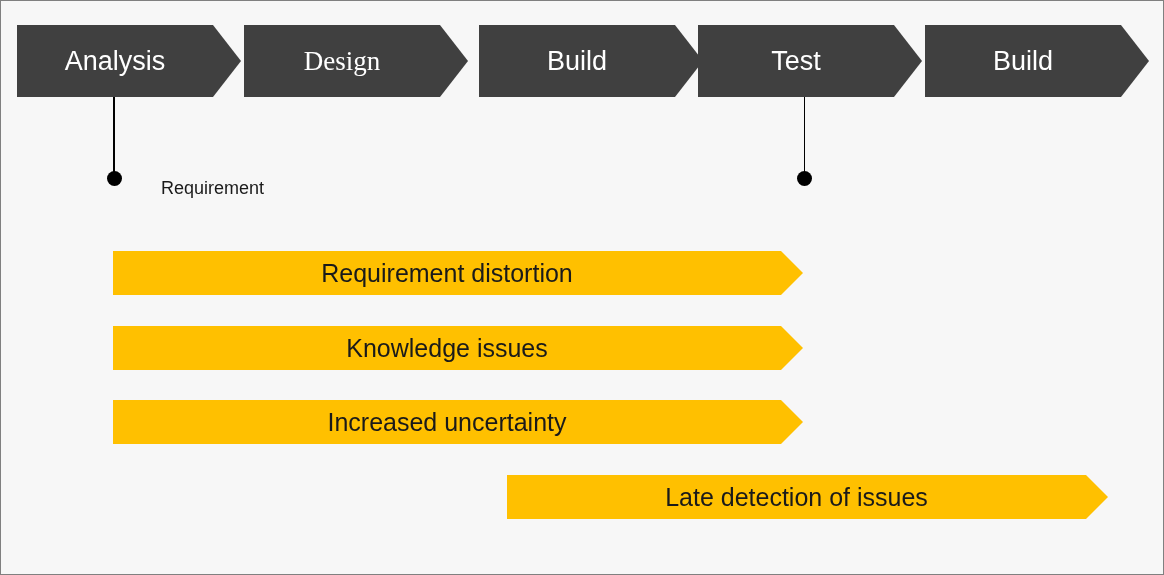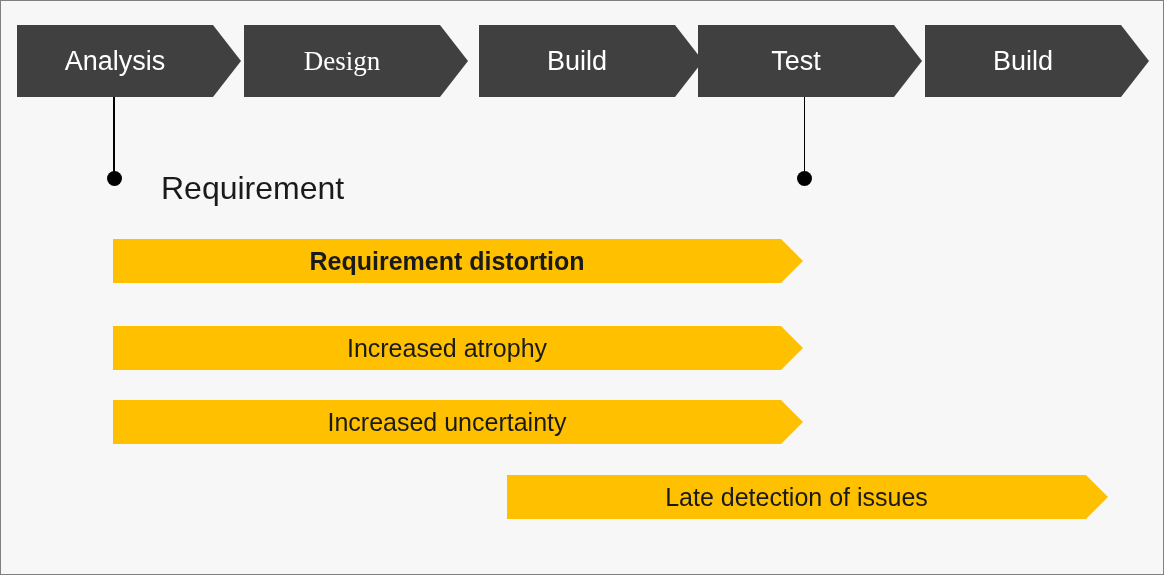--- a/index.html
+++ b/index.html
@@ -60,21 +60,21 @@
   }
   .pendant-dot.p1 { left: 105.5px; }
   .pendant-dot.p2 { left: 796px; }
   .annotation-label {
     position: absolute;
     top: 171px;
     height: 32px;
     display: flex;
     align-items: center;
     color: #1a1a1a;
-    font-size: 32px;
+    font-size: 18px;
     white-space: nowrap;
   }
   .annotation-label.a1 { left: 160px; }
   .annotation-label.a2 { left: 851px; }
 
   
   .bar {
     position: absolute;
     height: 44px;
     background: #ffc000;
@@ -84,21 +84,21 @@
     justify-content: center;
     padding-right: 22px;
     box-sizing: border-box;
   }
   .bar .label {
     color: #1a1a1a;
     font-size: 25px;
     line-height: 1;
     white-space: nowrap;
   }
-  .bar.b1 { left: 112px; top: 238px; width: 690px; font-weight: bold; }
+  .bar.b1 { left: 112px; top: 250px; width: 690px; }
   .bar.b2 { left: 112px; top: 325px; width: 690px; }
   .bar.b3 { left: 112px; top: 399px; width: 690px; }
   .bar.b4 { left: 479px; top: 474px; width: 601px; margin-left: 27px; }
 </style>
 </head>
 <body>
 
 <div class="canvas">
 
   <div class="chevron c1">
@@ -121,21 +121,21 @@
   <div class="pendant-dot p1"></div>
   <div class="annotation-label a1">Requirement</div>
 
   <div class="pendant-line p2"></div>
   <div class="pendant-dot p2"></div>
 
   <div class="bar b1">
     <span class="label">Requirement distortion</span>
   </div>
   <div class="bar b2">
-    <span class="label">Increased atrophy</span>
+    <span class="label">Knowledge issues</span>
   </div>
   <div class="bar b3">
     <span class="label">Increased uncertainty</span>
   </div>
   <div class="bar b4">
     <span class="label">Late detection of issues</span>
   </div>
 
 </div>
 

